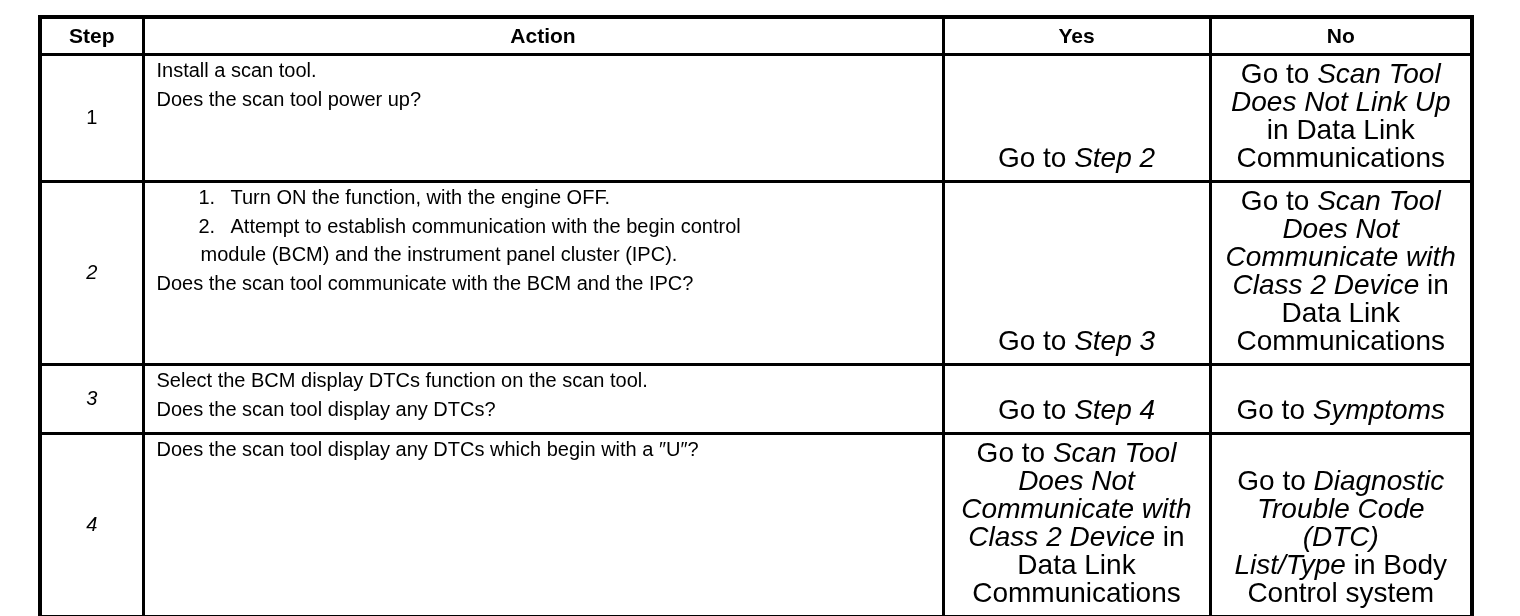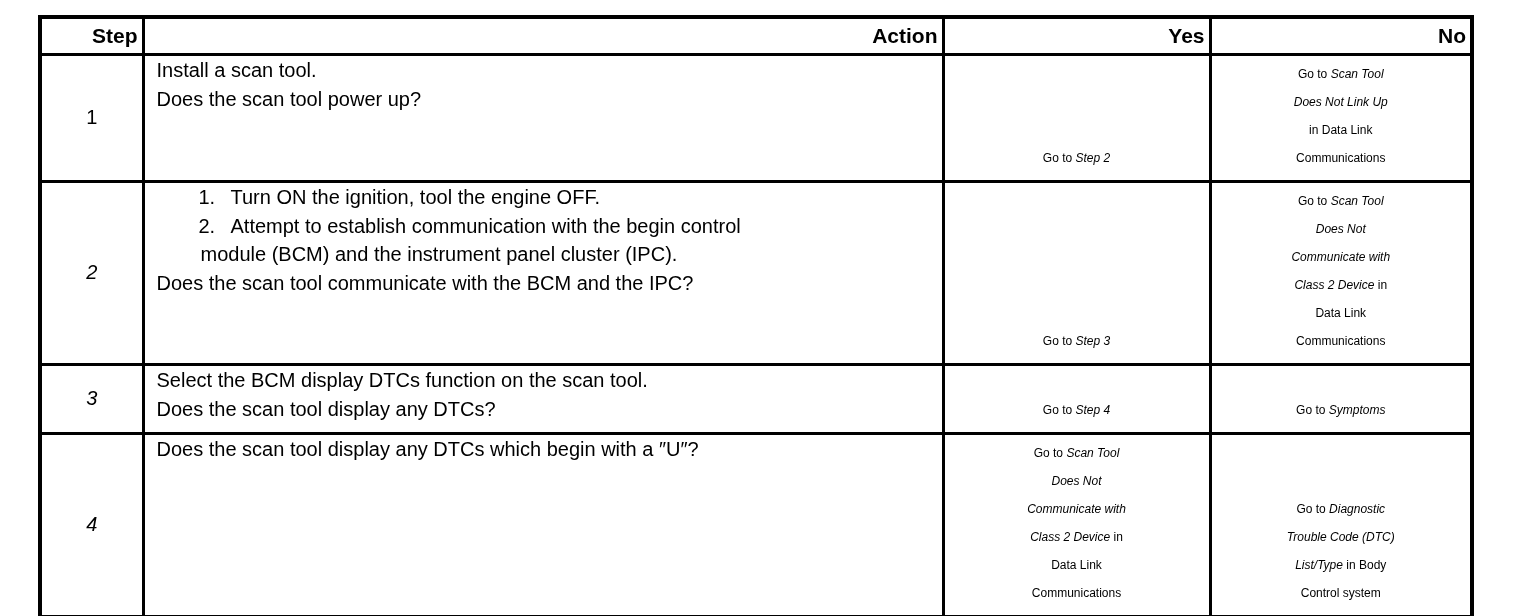--- a/index.html
+++ b/index.html
@@ -16,21 +16,21 @@
     border:4px solid #000;
     background:#fff;
   }
   col.c-step{width:103px;}
   col.c-action{width:800px;}
   col.c-yes{width:267px;}
   col.c-no{width:262px;}
   th,td{border:3px solid #000;box-sizing:border-box;}
   thead tr{height:37px;}
   th{
-    font-size:21px;font-weight:bold;text-align:right;
+    font-size:21px;font-weight:bold;text-align:center;
     padding:0 4px;vertical-align:middle;line-height:1;
   }
   tbody tr:nth-child(1){height:122px;}
   tbody tr:nth-child(2){height:178px;}
   tbody tr:nth-child(3){height:69px;}
   tbody tr:nth-child(4){height:174px;}
   td.step-cell{
     text-align:center;vertical-align:middle;
     font-size:20px;
   }
@@ -40,21 +40,21 @@
     font-size:20px;
   }
   .a-line,.a-item,.a-cont{line-height:28px;}
   td.action-cell > div + div{margin-top:1px;}
   .a-item{margin-left:42px;display:flex;}
   .a-item .marker{flex:0 0 32px;width:32px;}
   .a-cont{margin-left:44px;margin-top:0 !important;}
   td.goto-cell{
     vertical-align:bottom;text-align:center;
     padding:4px 8px 8px 8px;
-    font-size:12px;
+    font-size:28px;
   }
   .g-line{line-height:28px;}
   .it{font-style:italic;}
 </style>
 </head>
 <body>
 
 <div class="page">
   <table class="diag">
     <colgroup>
@@ -86,21 +86,21 @@
             <div class="g-line"><span class="it">Does Not Link Up</span></div>
             <div class="g-line"><span>in Data Link</span></div>
             <div class="g-line"><span>Communications</span></div>
           </td>
         </tr>
         <tr>
           <td class="cell step-cell"><span class="step-num it">2</span></td>
           <td class="cell action-cell">
             <div class="a-item">
               <span class="marker">1.</span>
-              <span>Turn ON the ignition, tool the engine OFF.</span>
+              <span>Turn ON the function, with the engine OFF.</span>
             </div>
             <div class="a-item">
               <span class="marker">2.</span>
               <span>Attempt to establish communication with the begin control</span>
             </div>
             <div class="a-cont">module (BCM) and the instrument panel cluster (IPC).</div>
             <div class="a-line">Does the scan tool communicate with the BCM and the IPC?</div>
           </td>
           <td class="cell goto-cell">
             <div class="g-line"><span>Go to </span><span class="it">Step 3</span></div>

